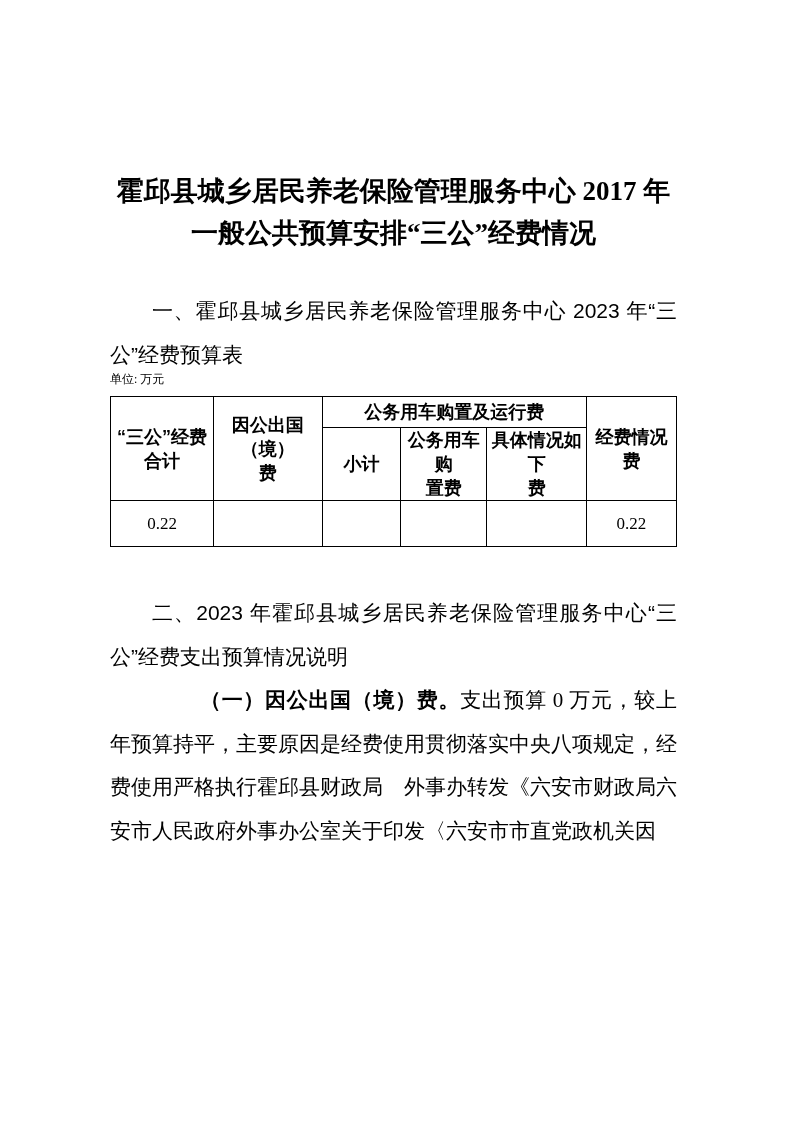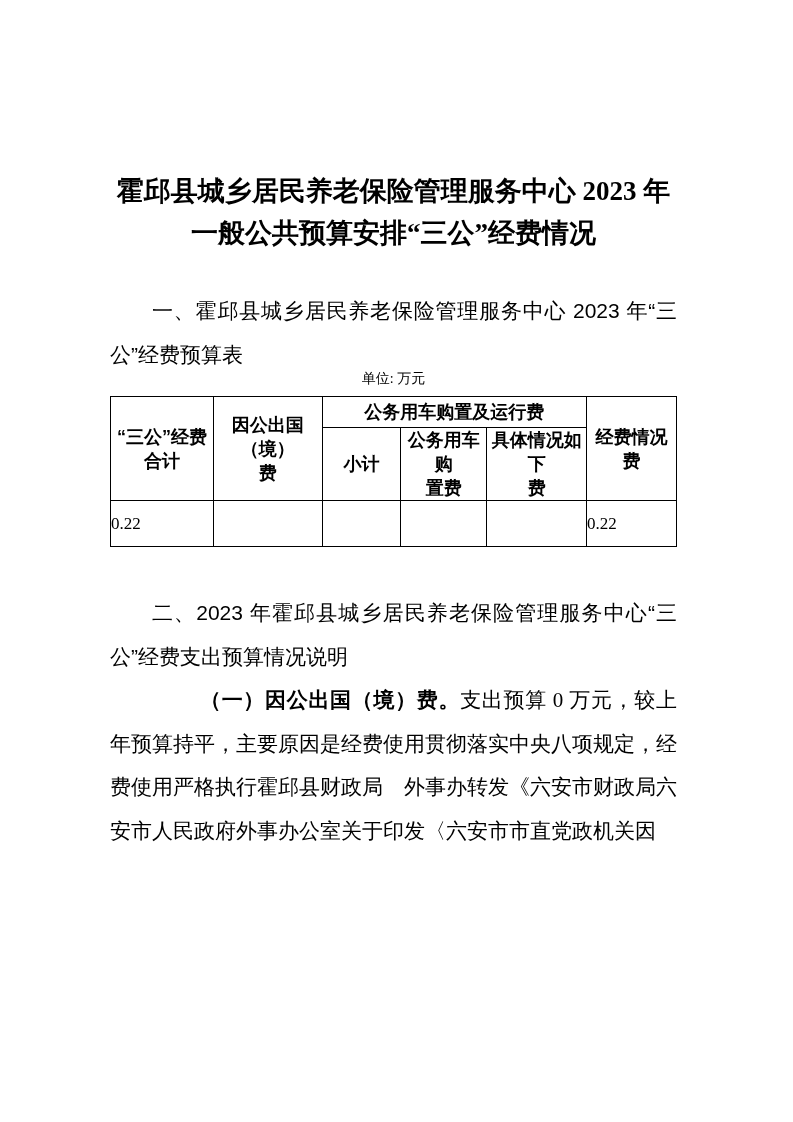--- a/index.html
+++ b/index.html
@@ -34,23 +34,23 @@
     font-size: 21px;
     font-weight: 400;
     line-height: 43.5px;
     text-align: justify;
     text-indent: 42px;
   }
   .sec-heading.first { margin-top: 35px; }
   .sec-heading.second { margin-top: 44px; }
   .unit-line {
     margin-top: -8px;
-    font-size: 14px;
+    font-size: 12px;
     line-height: 22px;
-    text-align: center;
+    text-align: left;
   }
   table.budget {
     width: 100%;
     margin-top: 6px;
     border-collapse: collapse;
     table-layout: fixed;
   }
   table.budget th, table.budget td {
     border: 1px solid #000000;
     padding: 0;
@@ -62,21 +62,21 @@
     line-height: 24px;
     text-align: center;
     vertical-align: middle;
     white-space: pre-line;
   }
   tr.head-row-1 { height: 31px; }
   tr.head-row-2 { height: 46px; }
   tr.data-row   { height: 46px; }
   table.budget td {
     font-size: 17px;
-    text-align: left;
+    text-align: center;
     vertical-align: middle;
     padding-right: 0;
   }
   .body-p {
     margin: 0;
     line-height: 43.5px;
     text-align: justify;
     text-indent: 42px;
   }
   .body-p .lead {
@@ -85,21 +85,21 @@
     margin-left: 48px;
   }
 </style>
 </head>
 <body>
 
 <div class="page">
   <div class="content">
 
     <h1 class="doc-title">
-      <span class="title-line">霍邱县城乡居民养老保险管理服务中心 2023 年</span>
+      <span class="title-line">霍邱县城乡居民养老保险管理服务中心 2017 年</span>
       <span class="title-line">一般公共预算安排“三公”经费情况</span>
     </h1>
 
     <h2 class="sec-heading first">一、霍邱县城乡居民养老保险管理服务中心 2023 年“三公”经费预算表</h2>
 
     <div class="unit-line">单位: 万元</div>
 
     <table class="budget">
       <colgroup>
         <col style="width:18.2%">

